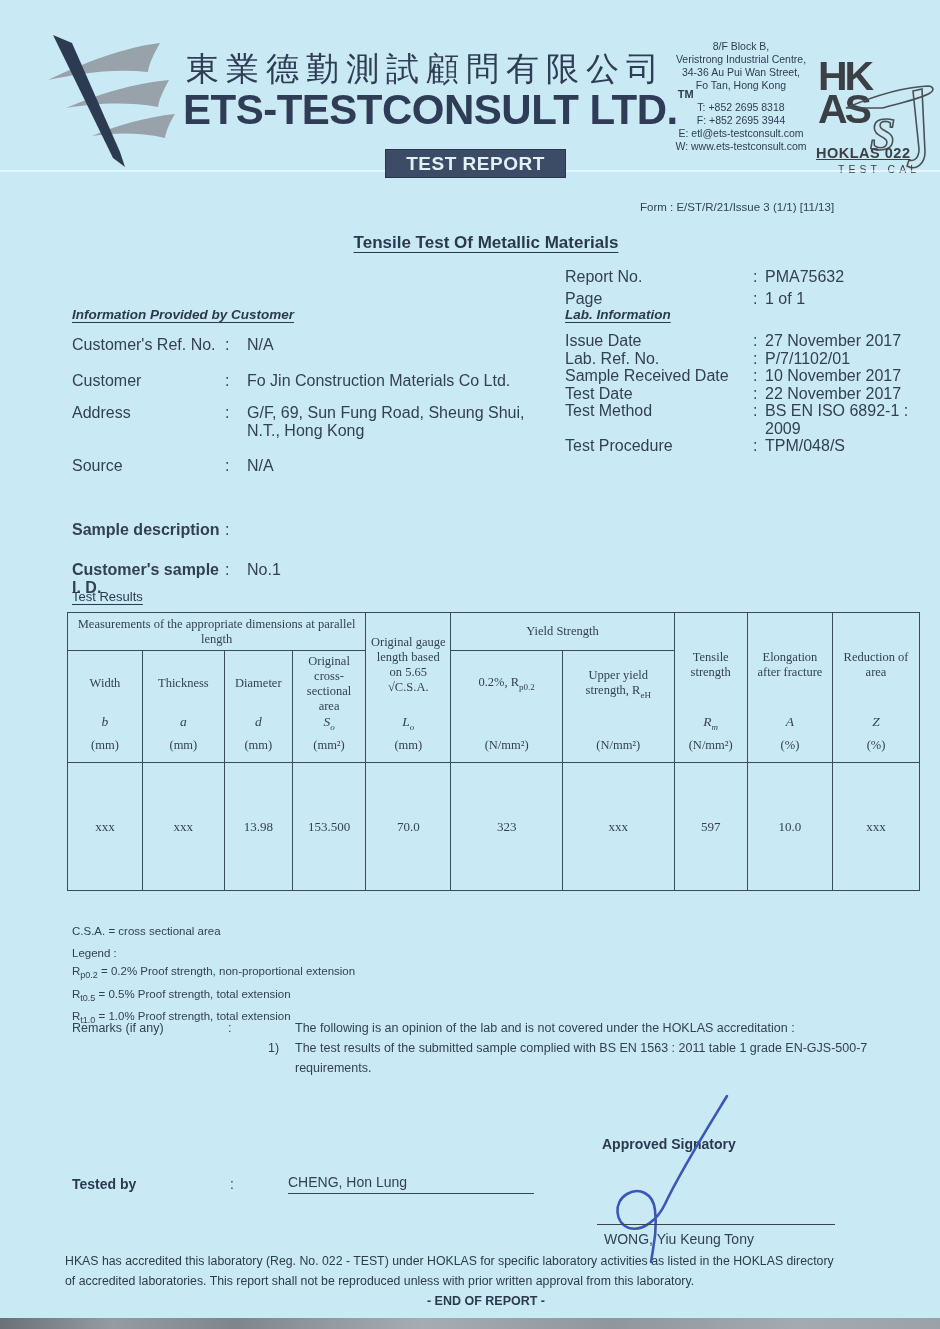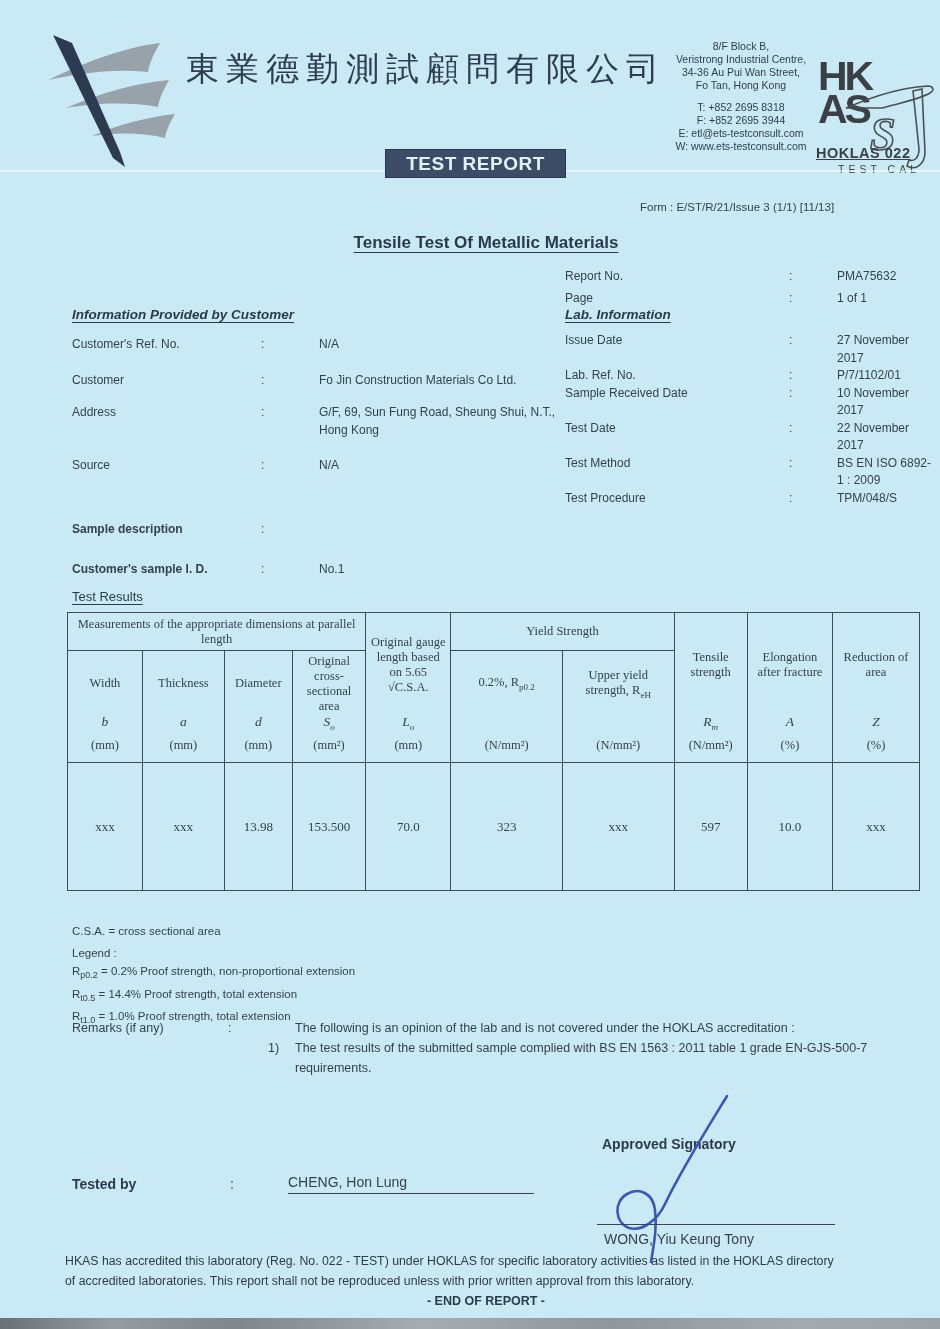--- a/index.html
+++ b/index.html
@@ -36,21 +36,21 @@
   .form-no { font-size: 11.5px; color: #33415a; }
   .doc-title {
     left:0; top:233px; width: 940px; text-align:center;
     font-size: 17px; font-weight: bold; color: #2b3950;
     text-decoration: underline; text-underline-offset: 4px; padding-left: 32px;
   }
 
   
   .sec-head { font-size: 13.5px; font-weight: bold; font-style: italic; color:#2b3950;
               text-decoration: underline; text-underline-offset: 3px; }
-  .inforow { display: flex; font-size: 12px; color: #333f52; line-height: 17.5px; gap: 36px; }
+  .inforow { display: flex; font-size: 16px; color: #333f52; line-height: 17.5px; }
   .inforow .lbl  { flex: 0 0 153px; }
   .inforow .col  { flex: 0 0 22px; }
   .inforow .val  { flex: 1; }
   .labrow .lbl   { flex: 0 0 188px; }
   .labrow .col   { flex: 0 0 12px; }
   .samplerow .lbl{ flex: 0 0 153px; font-weight: bold; }
 
   
   .results-head { font-size: 13px; color:#2b3950; text-decoration: underline; text-underline-offset: 3px; }
   table.results { border-collapse: collapse; table-layout: fixed; width: 853px; }
@@ -93,20 +93,21 @@
 <div class="page">
 
   <svg class="abs" style="left:36px; top:32px;" width="152" height="152" viewBox="0 0 152 152" aria-hidden="true">
     <path d="M 12,48 C 45,32 88,15 124,11 C 119,20 113,31 112,40 C 76,36 40,42 12,48 Z" fill="#98a2aa"></path>
     <path d="M 30,76 C 62,62 98,51 133,48 C 128,57 123,67 122,75 C 88,69 56,72 30,76 Z" fill="#98a2aa"></path>
     <path d="M 56,104 C 82,93 110,85 139,82 C 134,90 130,99 129,106 C 102,100 78,101 56,104 Z" fill="#98a2aa"></path>
     <path d="M 17,3 L 36,11 L 84,120 L 89,135 L 77,126 Z" fill="#2c3a52"></path>
   </svg>
 
   <div class="abs zh-name" style="left:186px; top:47px;">東業德勤測試顧問有限公司</div>
+  <div class="abs en-name" style="left:183px; top:86px;"><span>ETS-TESTCONSULT LTD.</span><span class="tm">TM</span></div>
 
   <div class="abs addr" style="left:666px; top:40px;">
     <div>8/F Block B,</div>
     <div>Veristrong Industrial Centre,</div>
     <div>34-36 Au Pui Wan Street,</div>
     <div>Fo Tan, Hong Kong</div>
     <div class="gap"></div>
     <div>T: +852 2695 8318</div>
     <div>F: +852 2695 3944</div>
     <div>E: etl@ets-testconsult.com</div>
@@ -323,21 +324,21 @@
       <td>10.0</td>
       <td>xxx</td>
     </tr>
   </tbody>
     </table>
 
   <div class="abs legend" style="left:72px; top:922px;">
     <div><span>C.S.A. = cross sectional area</span><sub></sub><span></span></div>
     <div>Legend :</div>
     <div><span>R</span><sub>p0.2</sub><span> = 0.2% Proof strength, non-proportional extension</span></div>
-    <div><span>R</span><sub>t0.5</sub><span> = 14.4% Proof strength, total extension</span></div>
+    <div><span>R</span><sub>t0.5</sub><span> = 0.5% Proof strength, total extension</span></div>
     <div><span>R</span><sub>t1.0</sub><span> = 1.0% Proof strength, total extension</span></div>
   </div>
 
   <div class="abs remarks-text" style="left:72px; top:1018px;">Remarks (if any)</div>
   <div class="abs remarks-text" style="left:228px; top:1018px;">:</div>
   <div class="abs remarks-text" style="left:295px; top:1018px; width:630px;">The following is an opinion of the lab and is not covered under the HOKLAS accreditation :</div>
   <div class="abs remarks-text" style="left:268px; top:1038px;">1)</div>
   <div class="abs remarks-text" style="left:295px; top:1038px; width:618px;">The test results of the submitted sample complied with BS EN 1563 : 2011 table 1 grade EN-GJS-500-7 requirements.</div>
 
   <div class="abs bold14" style="left:602px; top:1136px;">Approved Signatory</div>

